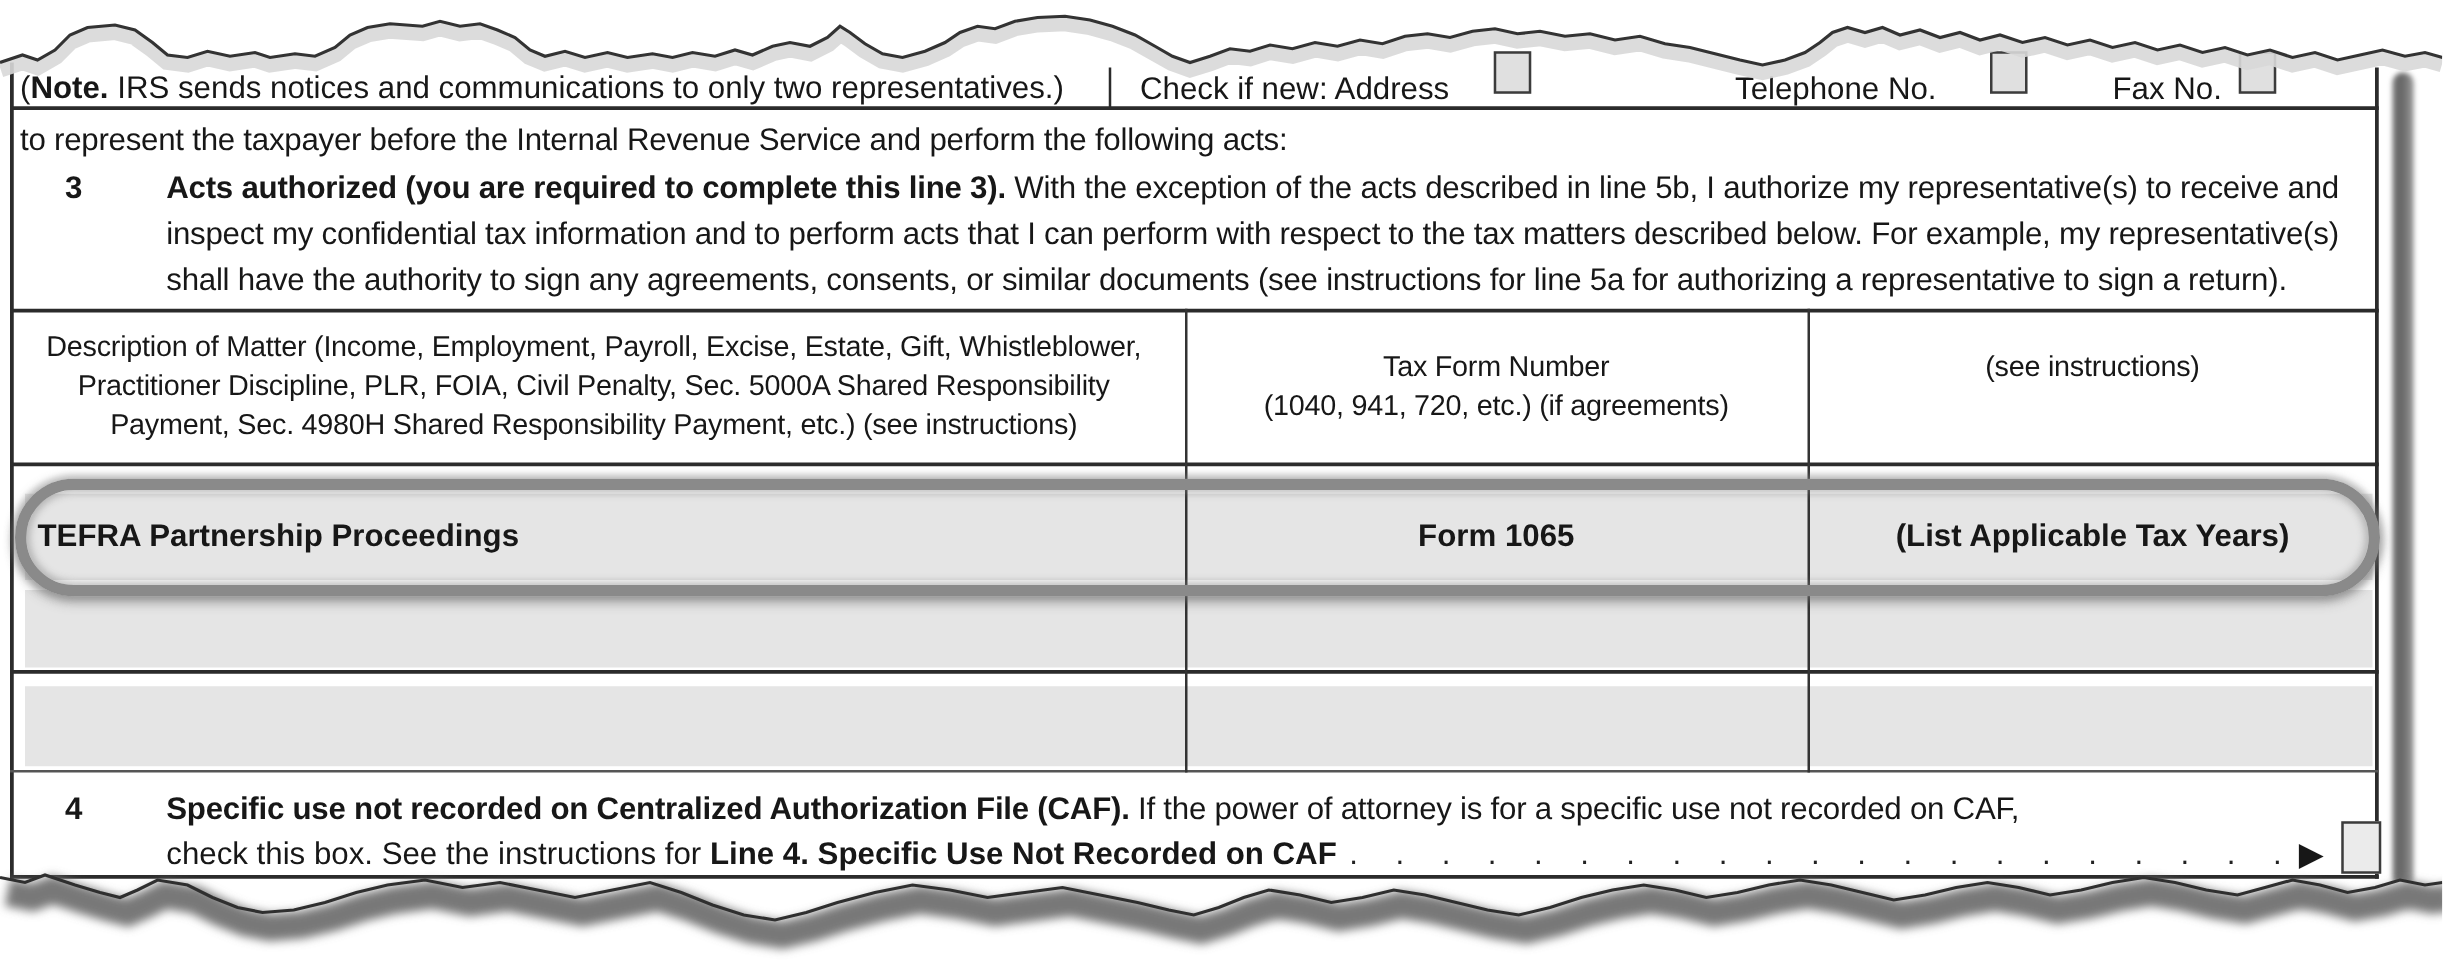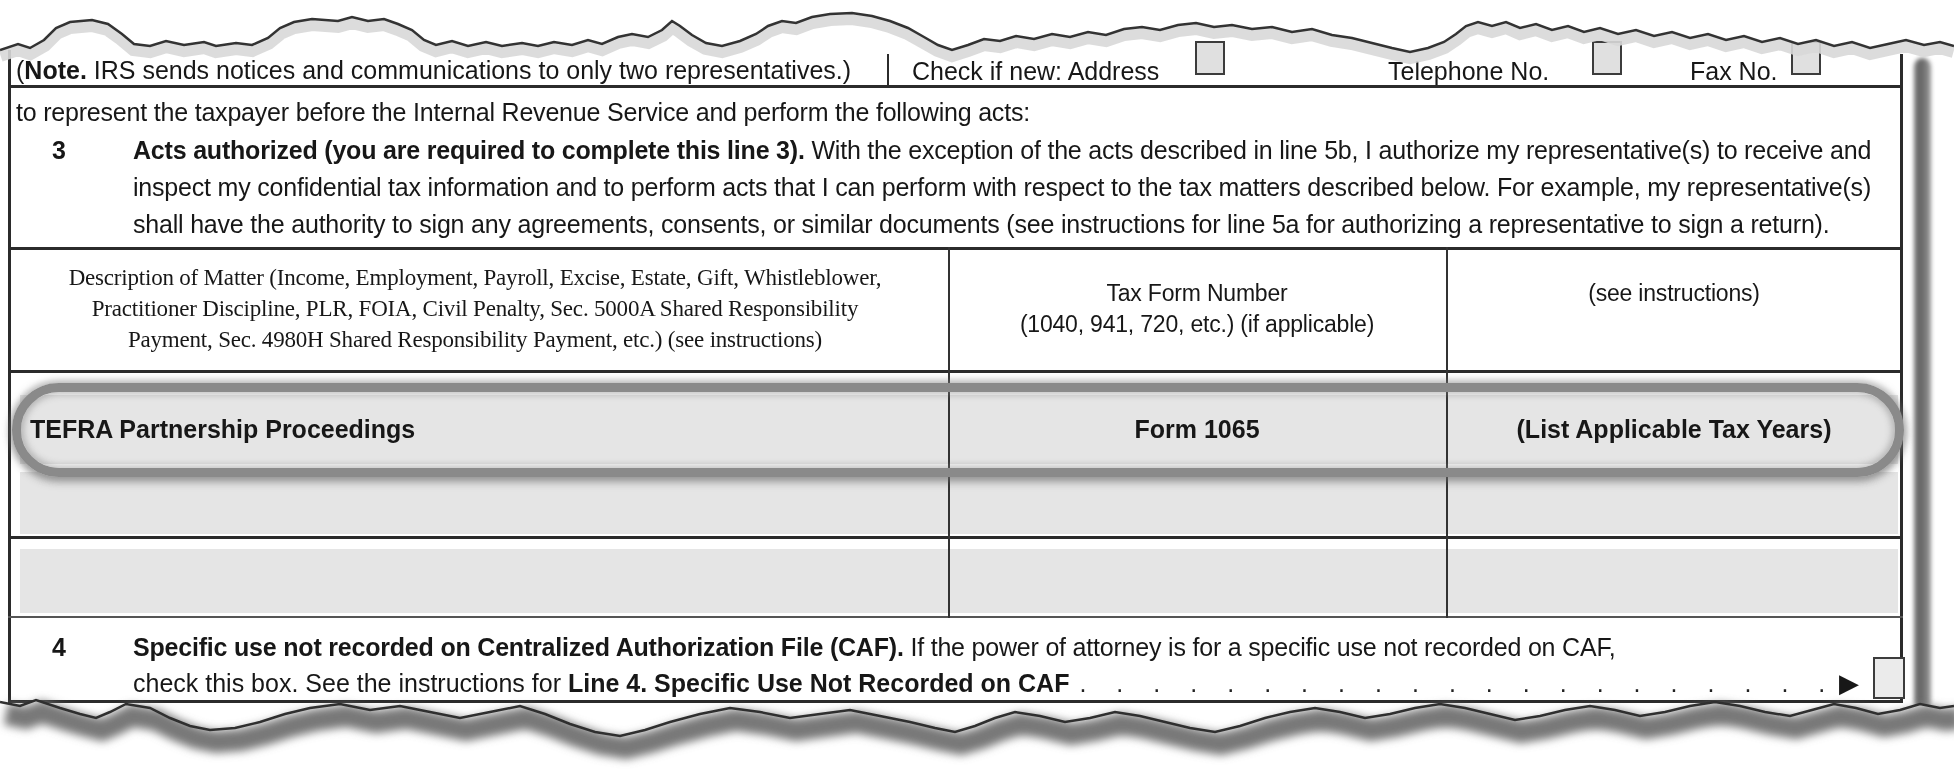--- a/index.html
+++ b/index.html
@@ -75,28 +75,28 @@
 
   <div class="abs txt b" style="left:52px; top:136px;">3</div>
   <div class="abs txt nw" style="left:133px; top:136px;">
     <span class="b">Acts authorized (you are required to complete this line 3).</span><span> With the exception of the acts described in line 5b, I authorize my representative(s) to receive and</span>
   </div>
   <div class="abs txt nw" style="left:133px; top:173px;">inspect my confidential tax information and to perform acts that I can perform with respect to the tax matters described below. For example, my representative(s)</div>
   <div class="abs txt nw" style="left:133px; top:210px;">shall have the authority to sign any agreements, consents, or similar documents (see instructions for line 5a for authorizing a representative to sign a return).</div>
 
   <div class="hline" style="left:8px; top:247px; width:1895px; height:3px;"></div>
 
-  <div class="hdr" style="left:10px; top:262px; width:930px;font-family:Liberation Serif, serif;">
+  <div class="hdr" style="left:10px; top:262px; width:930px;">
     <div>Description of Matter (Income, Employment, Payroll, Excise, Estate, Gift, Whistleblower,</div>
     <div>Practitioner Discipline, PLR, FOIA, Civil Penalty, Sec. 5000A Shared Responsibility</div>
     <div>Payment, Sec. 4980H Shared Responsibility Payment, etc.) (see instructions)</div>
   </div>
   <div class="hdr" style="left:948px; top:278px; width:498px;">
     <div>Tax Form Number</div>
-    <div>(1040, 941, 720, etc.) (if applicable)</div>
+    <div>(1040, 941, 720, etc.) (if agreements)</div>
   </div>
   <div class="hdr" style="left:1446px; top:278px; width:456px;">
     <div>(see instructions)</div>
   </div>
 
   <div class="hline" style="left:8px; top:370px; width:1895px; height:3px;"></div>
 
   <div class="grayrow" style="top:395px; height:69px;">
     <div class="tcell" style="left:10px; width:905px;">TEFRA Partnership Proceedings</div>
     <div class="tcell center" style="left:928px; width:498px;">Form 1065</div>

